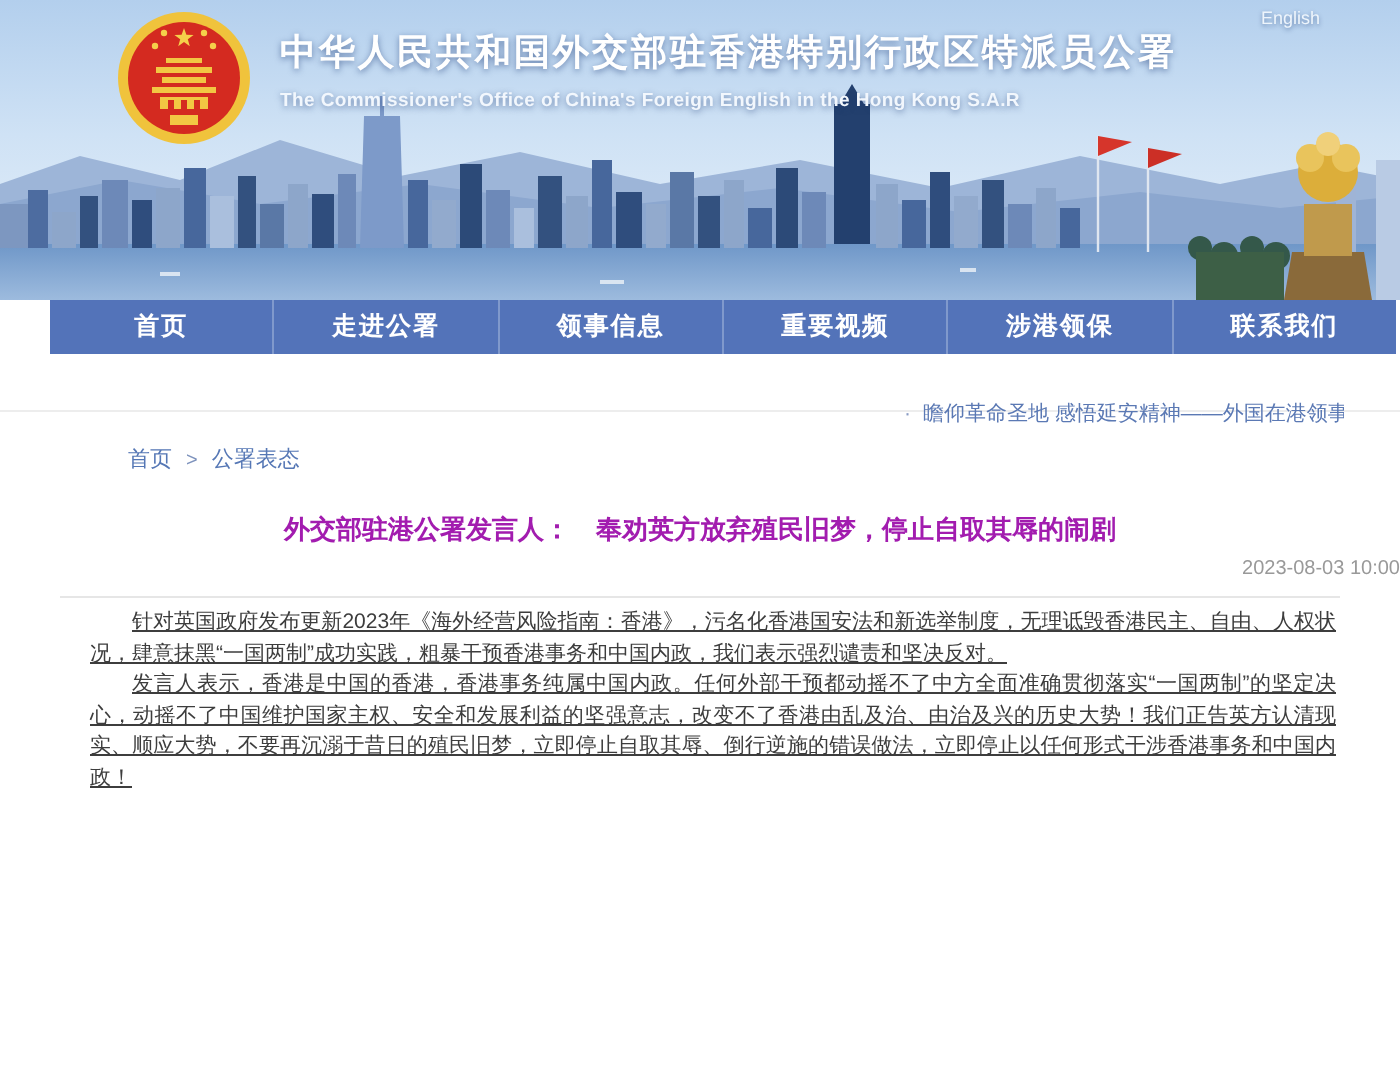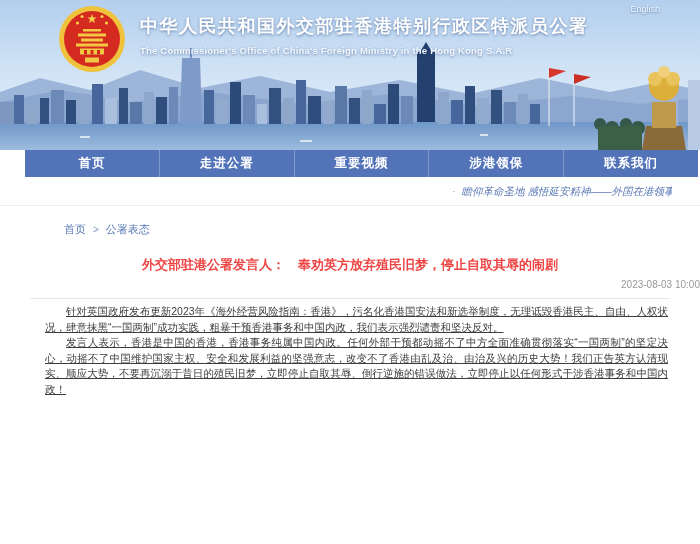--- a/index.html
+++ b/index.html
@@ -24,35 +24,35 @@
   .nav { position:absolute; left:25px; top:150px; width:673px; height:27px;
     display:flex; background:#5373b9; }
   .nav-item { flex:1; display:flex; align-items:center; justify-content:center;
     color:#fff; font-size:12.5px; font-weight:bold; cursor:pointer;
     border-right:1px solid #8099cc; letter-spacing:1px; }
   .nav-item:last-child { border-right:none; }
 
   
   .ticker-row { position:absolute; left:0; top:177px; width:700px; height:29px;
     background:#fff; border-bottom:1px solid #ededed; }
-  .ticker-clip { position:absolute; left:452px; top:0; width:220px; height:29px;
+  .ticker-clip { position:absolute; left:452px; top:16px; width:220px; height:29px;
     overflow:hidden; white-space:nowrap; line-height:29px; font-size:10.5px;
-    color:#5b79b4; cursor:pointer;font-style:italic; }
+    color:#5b79b4; cursor:pointer; }
   .ticker-clip .dot { color:#8a9cc4; margin-right:6px; }
 
   
   .breadcrumb { position:absolute; left:64px; top:222px; font-size:11px;
     color:#5577b5; }
   .breadcrumb a { color:#5577b5; text-decoration:none; cursor:pointer; }
   .breadcrumb .sep { margin:0 7px; color:#7e93bd; font-size:10px; }
 
   
   .article { position:absolute; left:0; top:256px; width:700px; }
   .article-title { text-align:center; font-size:13px; font-weight:bold;
-    color:#ef4444; line-height:18px; padding:0 60px; }
+    color:#a21caf; line-height:18px; padding:0 60px; }
   .article-date { text-align:right; font-size:10px; color:#999; margin-top:5px; }
   .article hr { border:none; border-top:1px solid #e6e6e6; margin:8px 30px 5px 30px; }
   .article-body { padding:0 32px 0 45px; font-size:10.5px; line-height:15.6px;
     color:#3d3d3d; text-align:justify; }
   .article-body p { text-indent:2em; margin:0;text-decoration:underline; }
 </style>
 </head>
 <body>
 
 <div class="page">
@@ -170,29 +170,30 @@
         <g fill="#d42a20">
           <rect x="27" y="46" width="3" height="4.5"></rect>
           <rect x="33.5" y="46" width="3" height="4.5"></rect>
           <rect x="40" y="46" width="3" height="4.5"></rect>
         </g>
       </svg>
     </div>
 
     <div class="titles">
       <div class="title-cn">中华人民共和国外交部驻香港特别行政区特派员公署</div>
-      <div class="title-en">The Commissioner's Office of China's Foreign Ministry in the Hong Kong S.A.R</div>
+      <div class="title-en">The Commissioner's Office of China's Foreign English in the Hong Kong S.A.R</div>
     </div>
 
     <a class="lang-link" href="#">English</a>
   </div>
 
   <div class="nav">
     <div class="nav-item">首页</div>
     <div class="nav-item">走进公署</div>
+    <div class="nav-item">领事信息</div>
     <div class="nav-item">重要视频</div>
     <div class="nav-item">涉港领保</div>
     <div class="nav-item">联系我们</div>
   </div>
 
   <div class="ticker-row">
     <div class="ticker-clip">
       <span class="dot">·</span><span>瞻仰革命圣地 感悟延安精神——外国在港领事</span>
     </div>
   </div>

